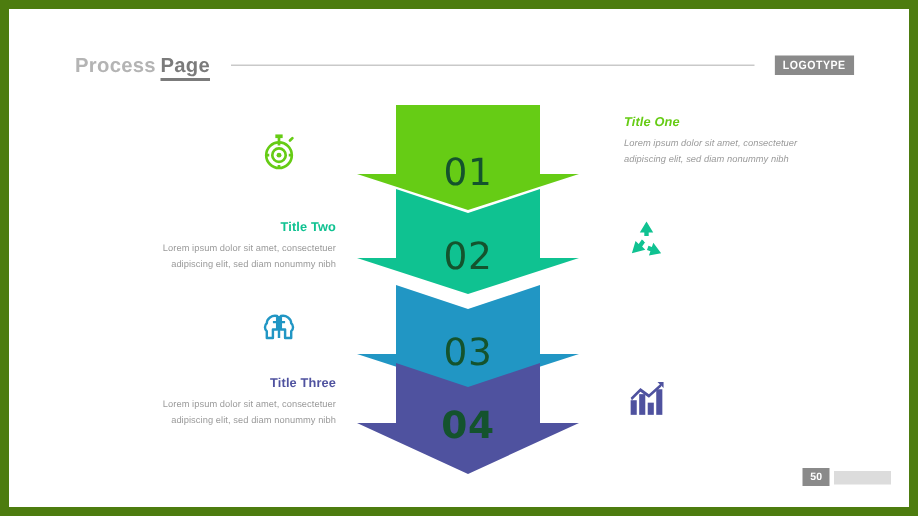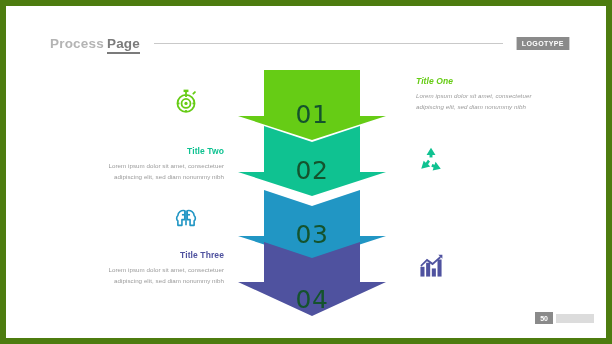--- a/index.html
+++ b/index.html
@@ -88,21 +88,21 @@
     font-family: "DejaVu Sans", sans-serif;
     z-index: 2;
   }
   #arrow-1 { top: 0px;   height: 70px; }
   #arrow-2 { top: 56px;  height: 70px; }
   #arrow-3 { top: 120px; height: 70px; }
   #arrow-4 { top: 172px; height: 74px; }
   #arrow-1 .arrow-num { top: 9px; }
   #arrow-2 .arrow-num { top: 9px; }
   #arrow-3 .arrow-num { top: 9px; }
-  #arrow-4 .arrow-num { top: 20px; }
+  #arrow-4 .arrow-num { top: 4px; font-weight: bold; }
 
   
   .callout { position: absolute; width: 118px; }
   .callout-title {
     font-size: 8.5px;
     font-weight: 700;
     letter-spacing: .1px;
     margin-bottom: 5px;
   }
   .callout-body {

